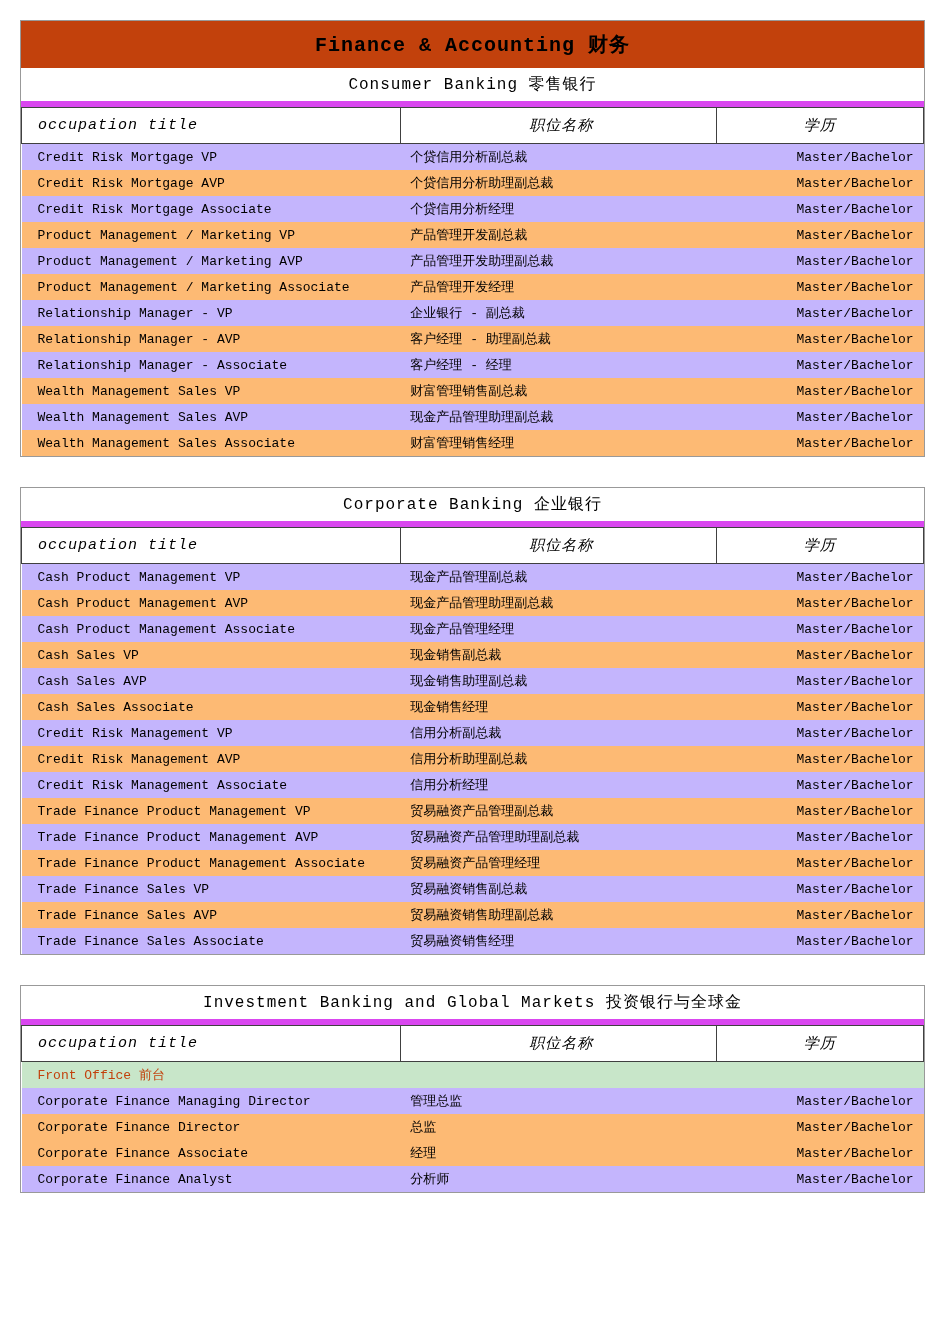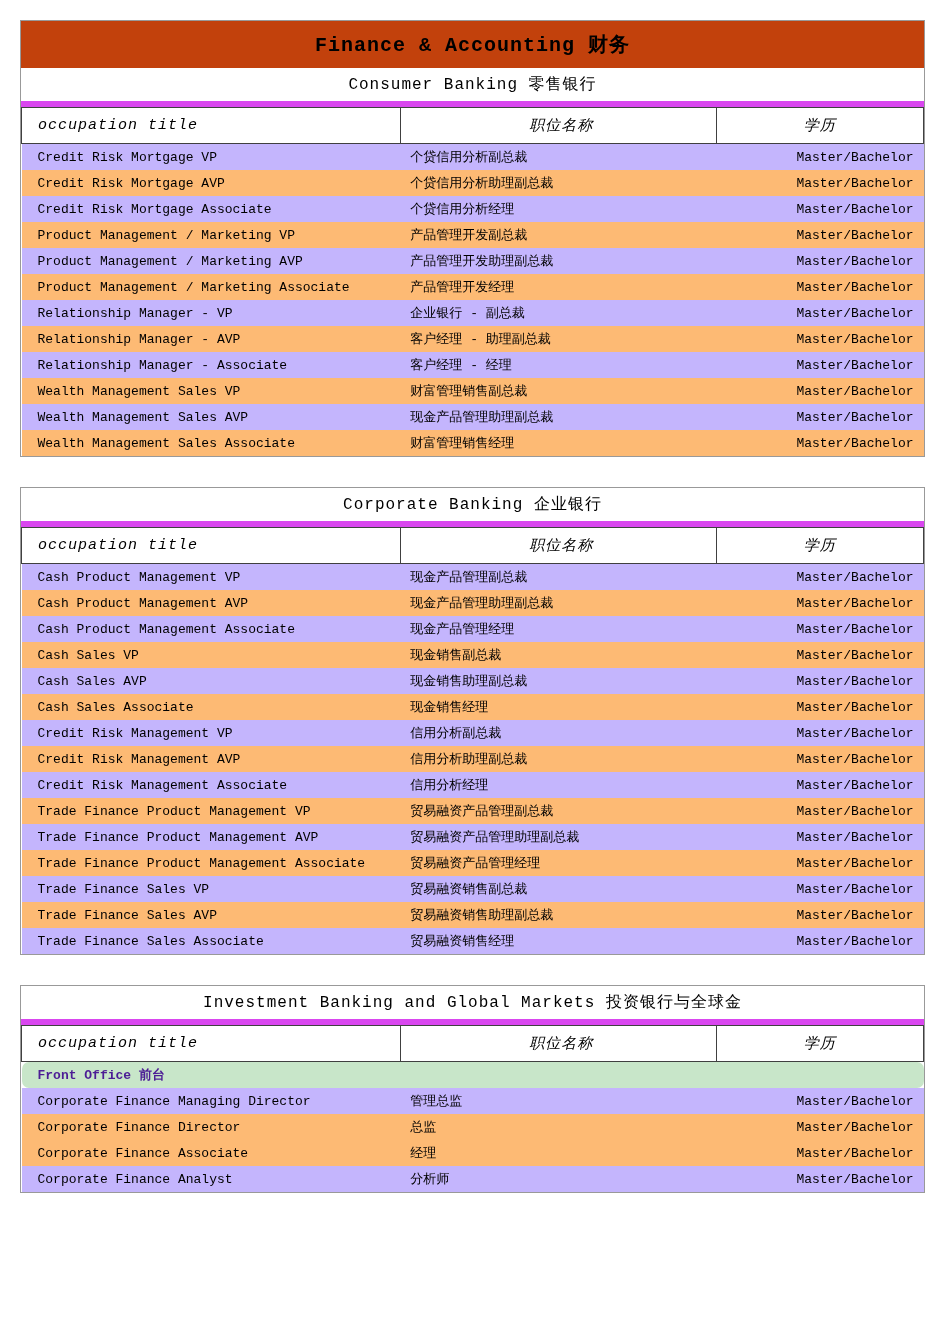--- a/index.html
+++ b/index.html
@@ -265,21 +265,21 @@
     <table>
       <thead>
         <tr>
           <th class="col-title">occupation title</th>
           <th class="col-cn">职位名称</th>
           <th class="col-edu">学历</th>
         </tr>
       </thead>
       <tbody id="investment-banking-body">
       <tr class="subheader-row">
-            <td colspan="3" style="background: rgb(200, 230, 201); color: #4c1d95; font-weight: bold; border-radius: 7px;">Front Office 前台</td>
+            <td colspan="3" style="background: rgb(200, 230, 201); color: #c2410c; font-weight: normal;">Front Office 前台</td>
           </tr>
           <tr class="normal-row">
             <td>Corporate Finance Managing Director</td>
             <td>管理总监</td>
             <td>Master/Bachelor</td>
           </tr>
           <tr class="alt-row">
             <td>Corporate Finance Director</td>
             <td>总监</td>
             <td>Master/Bachelor</td>

